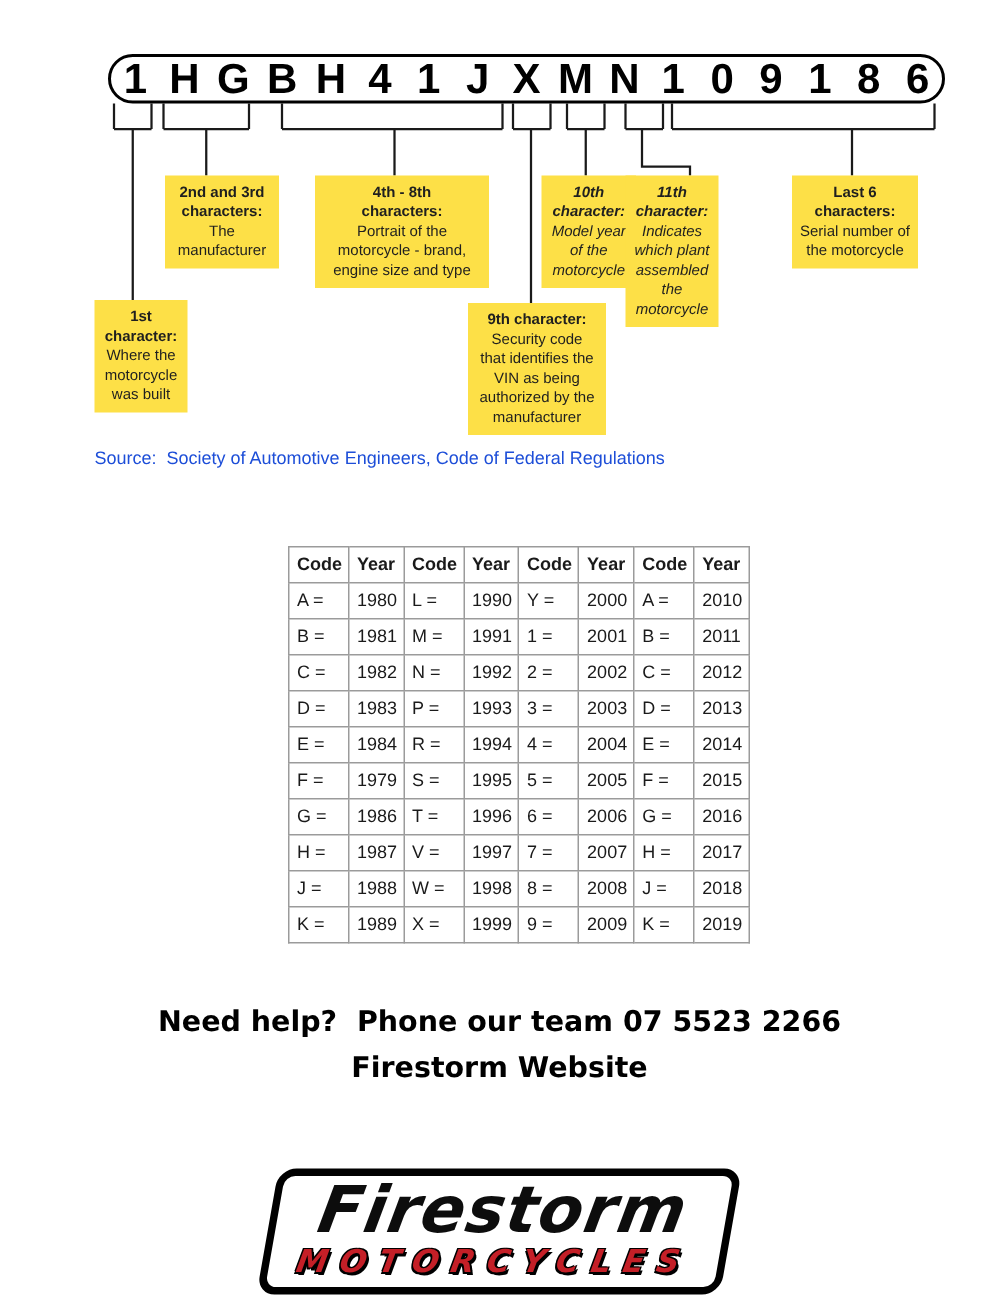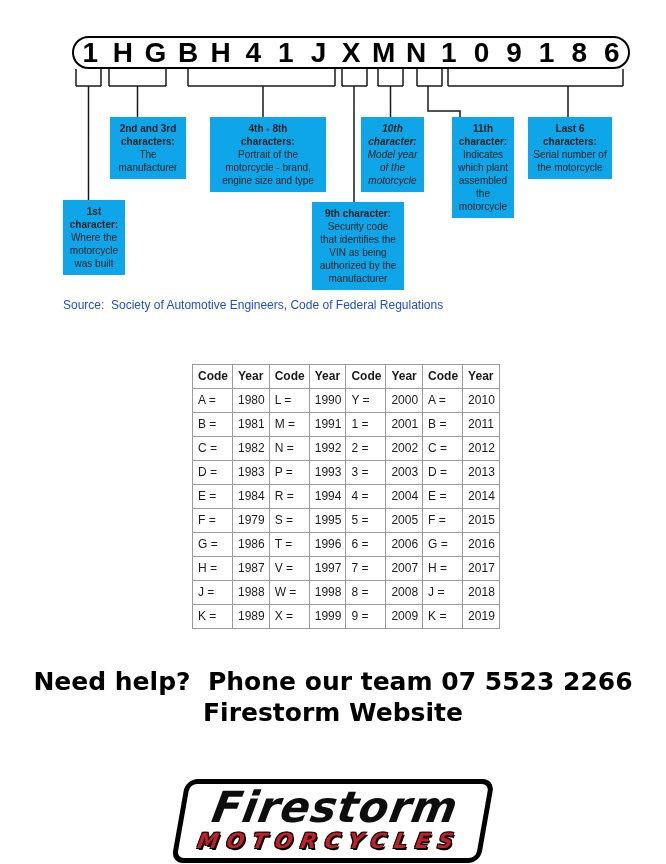--- a/index.html
+++ b/index.html
@@ -14,50 +14,50 @@
   .vin-pill{
     position:absolute;left:72px;top:36px;width:554px;height:29px;
     border:2px solid #000;border-radius:17px;background:#fff;
     display:flex;align-items:center;
   }
   .vin-pill span{
     flex:1;text-align:center;font-weight:bold;font-size:28px;line-height:29px;color:#000;
   }
   
   .callout{
-    position:absolute;background:#0ea5e9;text-align:center;
+    position:absolute;background:#fde047;text-align:center;
     font-size:10px;line-height:13px;padding:5px 2px;color:#1f1f1f;
   }
   .callout .bl{font-weight:bold;}
   .co-1{left:63px;top:200px;width:58px;}
   .co-23{left:110px;top:117px;width:72px;}
   .co-48{left:210px;top:117px;width:112px;}
   .co-9{left:312px;top:202px;width:88px;}
   .co-10{left:361px;top:117px;width:59px;font-style:italic;}
-  .co-11{left:452px;top:117px;width:58px;}
+  .co-11{left:417px;top:117px;width:58px;font-style:italic;}
   .co-last6{left:528px;top:117px;width:80px;}
   
   .source{position:absolute;left:63px;top:298px;font-size:12px;white-space:pre;color:#1d4ed8;}
   
   .year-table{
     position:absolute;left:192px;top:364px;border-collapse:collapse;table-layout:fixed;
     font-size:12px;background:#fff;
   }
   .year-table th,.year-table td{
     border:1px solid #9b9b9b;padding:4px 4px 5px 5px;text-align:left;
     white-space:nowrap;overflow:hidden;
   }
   .year-table th{font-weight:bold;margin-left:16px;}
   .year-table col.c-code{width:37px;}
   .year-table col.c-year{width:33px;}
   
   .help{
     position:absolute;left:0;top:666px;width:666px;text-align:center;
     font-family:"DejaVu Sans",sans-serif;font-weight:bold;
-    font-size:25px;line-height:31px;color:#000;
+    font-size:19px;line-height:31px;color:#000;
   }
   .help div{white-space:pre;}
   
   .logo{
     position:absolute;left:50%;top:779px;transform:translateX(-50%) skewX(-10deg);
     border:5px solid #000;border-radius:12px;background:#fff;
     padding:1px 18px 5px 18px;text-align:center;
   }
   .logo-title{
     font-family:"DejaVu Sans",sans-serif;font-style:italic;font-weight:bold;

